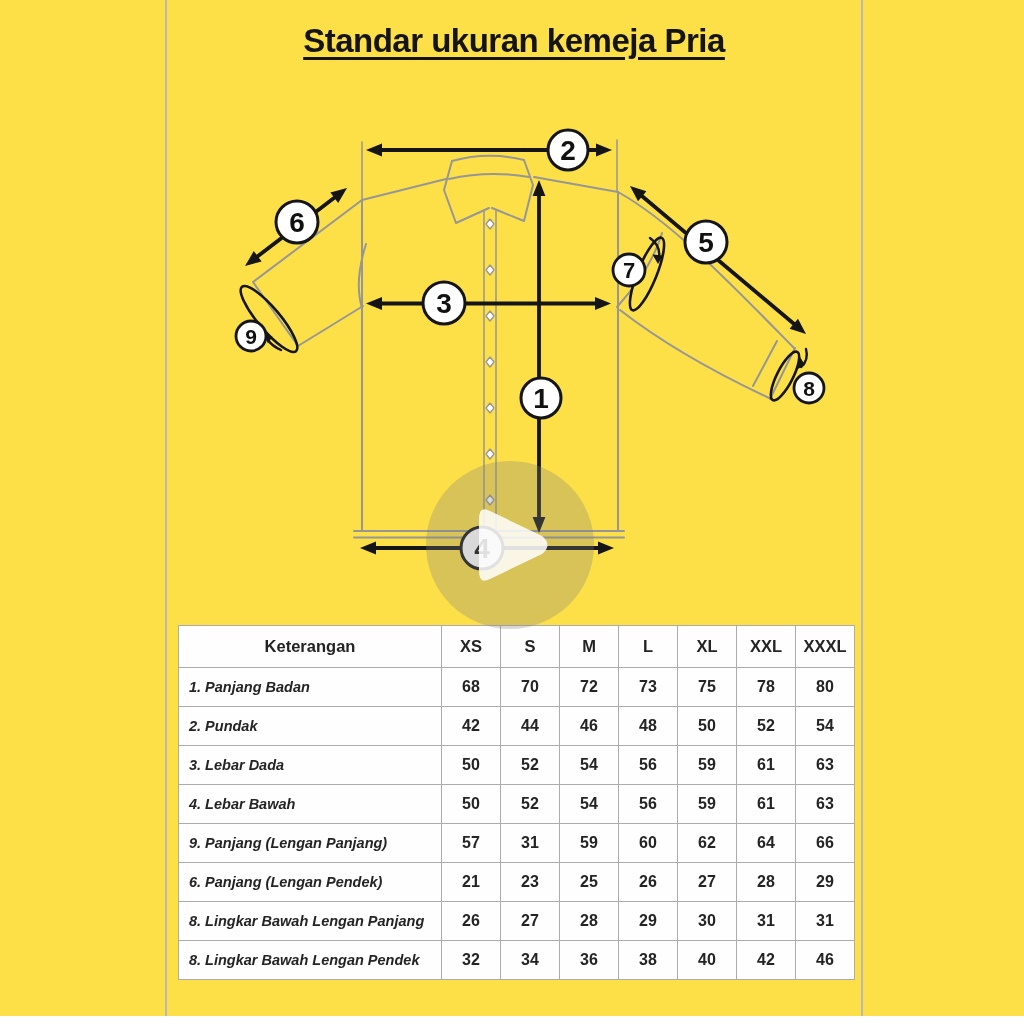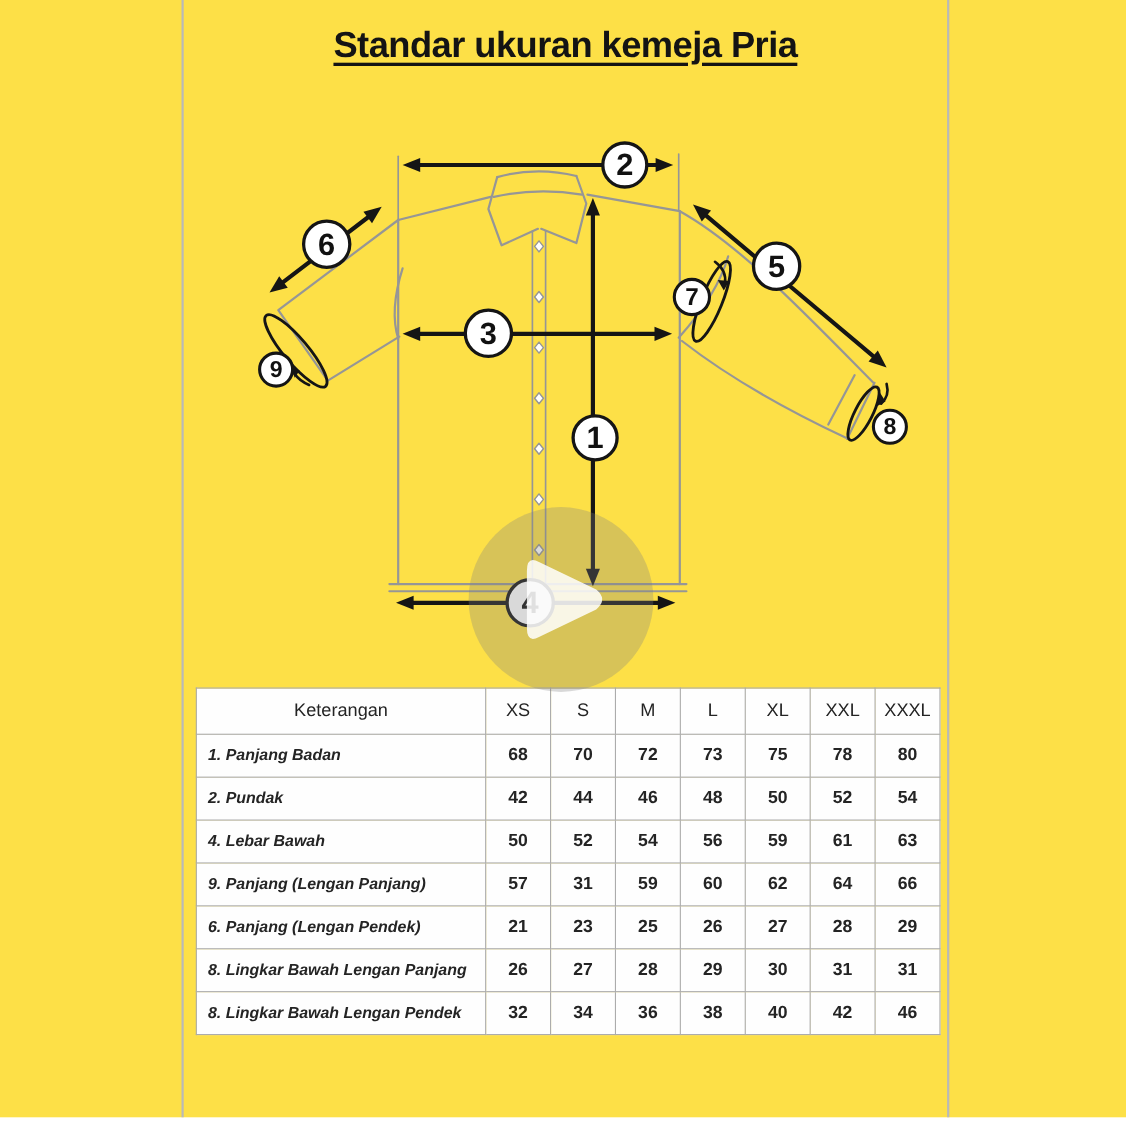--- a/index.html
+++ b/index.html
@@ -6,21 +6,21 @@
   .page{position:relative;width:1024px;height:1016px;background:#fde047;overflow:hidden;
         font-family:"Liberation Sans",sans-serif;color:#1c1c1c;}
   .title{position:absolute;left:166px;top:22px;width:696px;text-align:center;
          font-size:33px;font-weight:700;letter-spacing:-0.5px;color:#141414;
          text-decoration:underline;text-underline-offset:5px;z-index:2;}
   svg.diagram{position:absolute;left:0;top:0;width:1024px;height:1024px;z-index:1;}
 
   table.sizes{position:absolute;left:178px;top:625px;width:677px;border-collapse:collapse;
               z-index:2;table-layout:fixed;}
   table.sizes th, table.sizes td{border:1px solid #acacac;background:#fefefe;}
-  table.sizes th{height:39px;font-size:16.5px;font-weight:400;text-align:center;color:#242424;}
+  table.sizes th{height:39px;font-size:16.5px;font-weight:700;text-align:center;color:#242424;}
   table.sizes td{height:36px;font-size:16px;font-weight:700;text-align:center;color:#242424;}
   table.sizes td.lbl{text-align:left;padding-left:10px;font-size:14.5px;font-weight:700;font-style:italic;}
 
   .play-overlay{position:absolute;left:426px;top:461px;width:168px;height:168px;
                 border-radius:50%;background:rgba(128,128,128,0.30);z-index:3;cursor:pointer;}
   .play-overlay svg{display:block;margin:14px auto 0 auto;}
 </style>
 </head>
 <body>
 
@@ -216,20 +216,30 @@
         <td class="lbl">2. Pundak</td>
         <td>42</td>
         <td>44</td>
         <td>46</td>
         <td>48</td>
         <td>50</td>
         <td>52</td>
         <td>54</td>
       </tr>
       <tr>
+        <td class="lbl">3. Lebar Dada</td>
+        <td>50</td>
+        <td>52</td>
+        <td>54</td>
+        <td>56</td>
+        <td>59</td>
+        <td>61</td>
+        <td>63</td>
+      </tr>
+      <tr>
         <td class="lbl">4. Lebar Bawah</td>
         <td>50</td>
         <td>52</td>
         <td>54</td>
         <td>56</td>
         <td>59</td>
         <td>61</td>
         <td>63</td>
       </tr>
       <tr>

